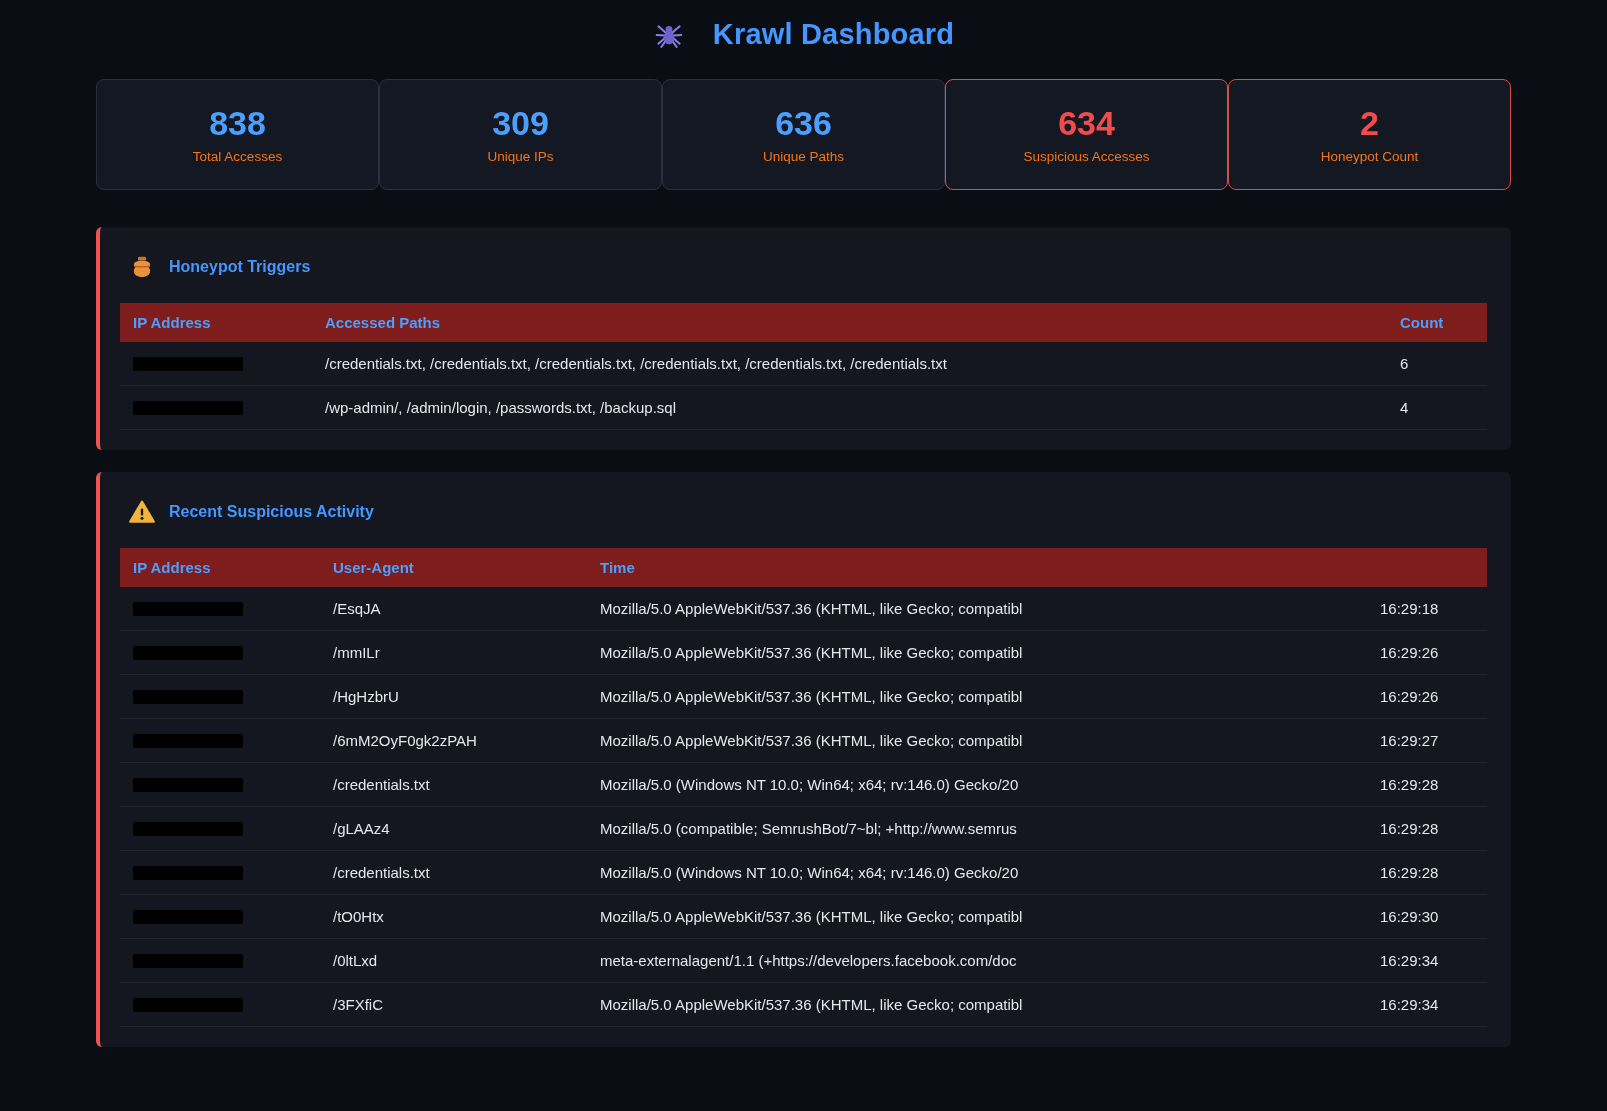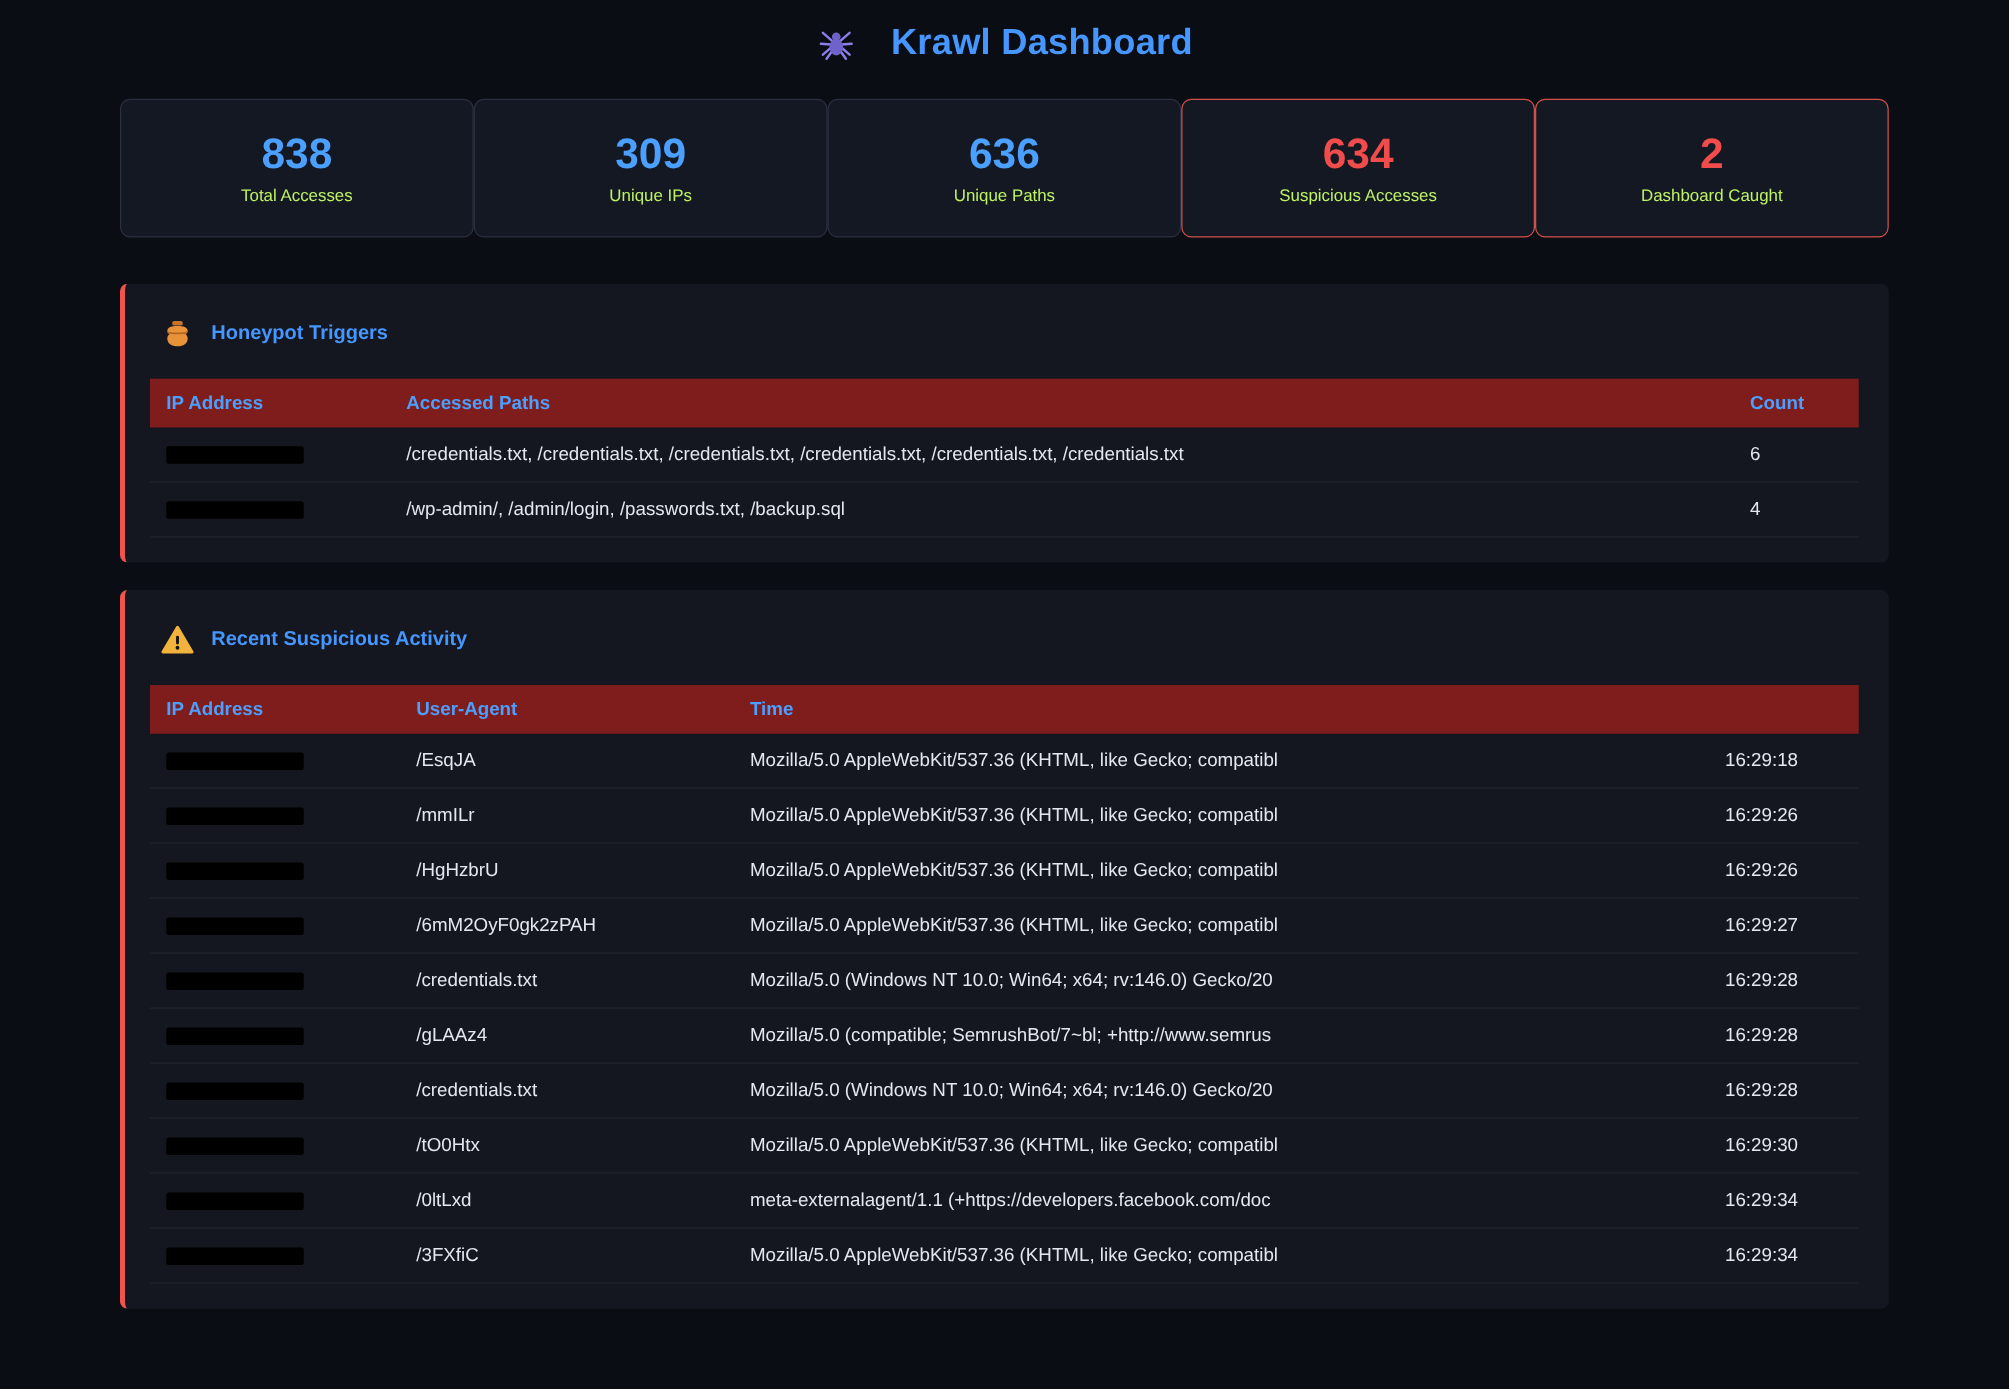--- a/index.html
+++ b/index.html
@@ -22,21 +22,21 @@
   .stats { display: flex; margin-bottom: 37px; }
   .card {
     flex: 1; height: 111px;
     background: #141822;
     border: 1px solid #2a3040;
     border-radius: 8px;
     display: flex; flex-direction: column; align-items: center; justify-content: center;
     gap: 9px;
   }
   .card-value { font-size: 34px; font-weight: 700; color: #4b9fff; line-height: 1; }
-  .card-label { font-size: 13.5px; color: #bef264; }
+  .card-label { font-size: 13.5px; color: #f97316; }
   .card.alert { border-color: #cf5149; }
   .card.alert .card-value { color: #f14c4c; }
 
   
   .panel {
     background: #14171f;
     border-left: 4px solid #f0544f;
     border-radius: 6px;
     padding: 22px 24px 20px 20px;
     margin-bottom: 22px;
@@ -92,21 +92,21 @@
     <div class="card">
       <div class="card-value">636</div>
       <div class="card-label">Unique Paths</div>
     </div>
     <div class="card alert">
       <div class="card-value">634</div>
       <div class="card-label">Suspicious Accesses</div>
     </div>
     <div class="card alert">
       <div class="card-value">2</div>
-      <div class="card-label">Dashboard Caught</div>
+      <div class="card-label">Honeypot Count</div>
     </div>
   </section>
 
   <section class="panel">
     <div class="panel-title">
       <span class="icon">
         <svg viewBox="0 0 24 24" width="28" height="28" aria-hidden="true">
           <rect x="8.4" y="3.2" width="7.2" height="3.2" rx="1.3" fill="#c9742a"></rect>
           <path d="M5 10 C5 7.5 8 6.6 12 6.6 C16 6.6 19 7.5 19 10 C19 11 18.4 11.8 17.5 12.3 C18.4 13 19 14 19 15.2 C19 18.6 16 20.6 12 20.6 C8 20.6 5 18.6 5 15.2 C5 14 5.6 13 6.5 12.3 C5.6 11.8 5 11 5 10 Z" fill="#e8923a"></path>
           <path d="M5.3 11 C7.2 12.1 16.8 12.1 18.7 11" stroke="#b5651d" stroke-width="1.2" fill="none"></path>

